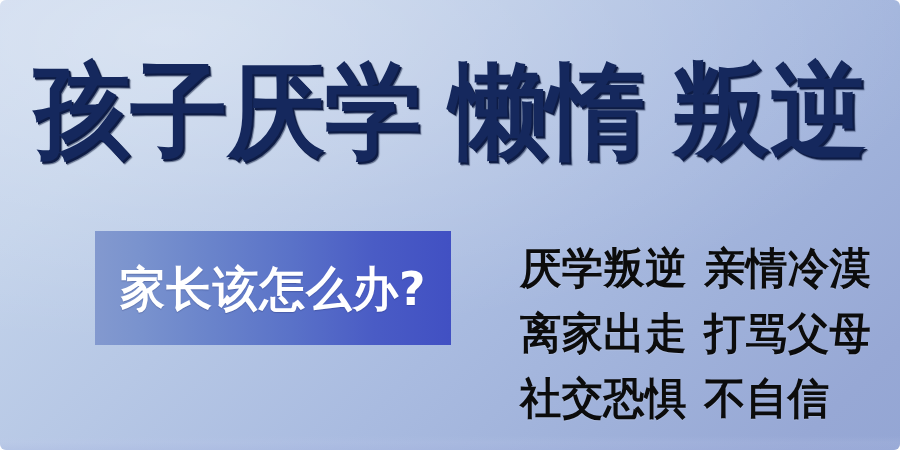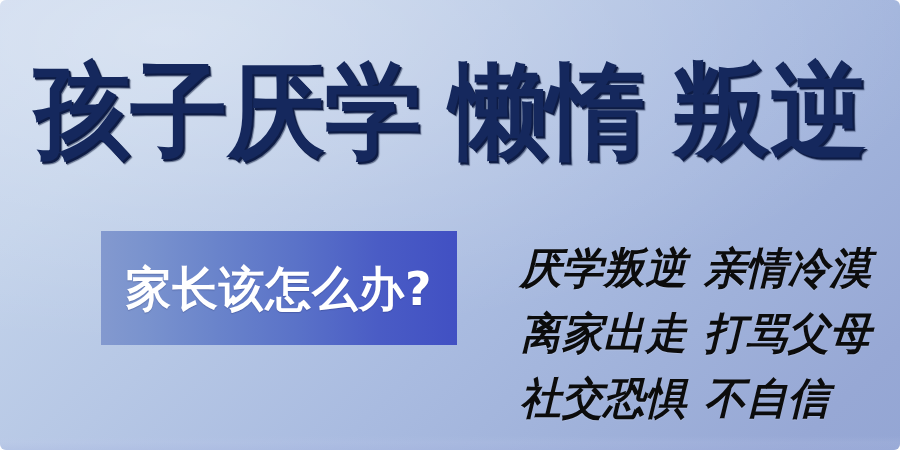--- a/index.html
+++ b/index.html
@@ -88,41 +88,39 @@
     background: linear-gradient(90deg,
                 #8399cf 0%,
                 #7a93ce 12%,
                 #6a84cb 32%,
                 #5a72c8 55%,
                 #4a5cc5 78%,
                 #4150c3 100%);
     display: flex;
     align-items: center;
     justify-content: center;
-    margin-left: 6px;
   }
   .callout-text {
     color: #ffffff;
     font-size: 47px;
     line-height: 1;
     font-weight: 700;
     letter-spacing: 1px;
     white-space: nowrap;
     transform: scaleX(0.97);
     font-family: "DejaVu Sans", "Liberation Sans", sans-serif;
     text-shadow: 0 1px 1px rgba(30,40,95,0.28);
   }
 
   
   .symptoms {
     position: absolute;
     left: 520px;
     top: 236px;
     width: 300px;
-    font-style: italic;
   }
   .symptom-line {
     font-size: 43px;
     line-height: 65px;
     font-weight: 700;
     color: #0c0c0c;
     white-space: nowrap;
     letter-spacing: 0.5px;
     transform: scaleX(0.96);
     transform-origin: 0 50%;

